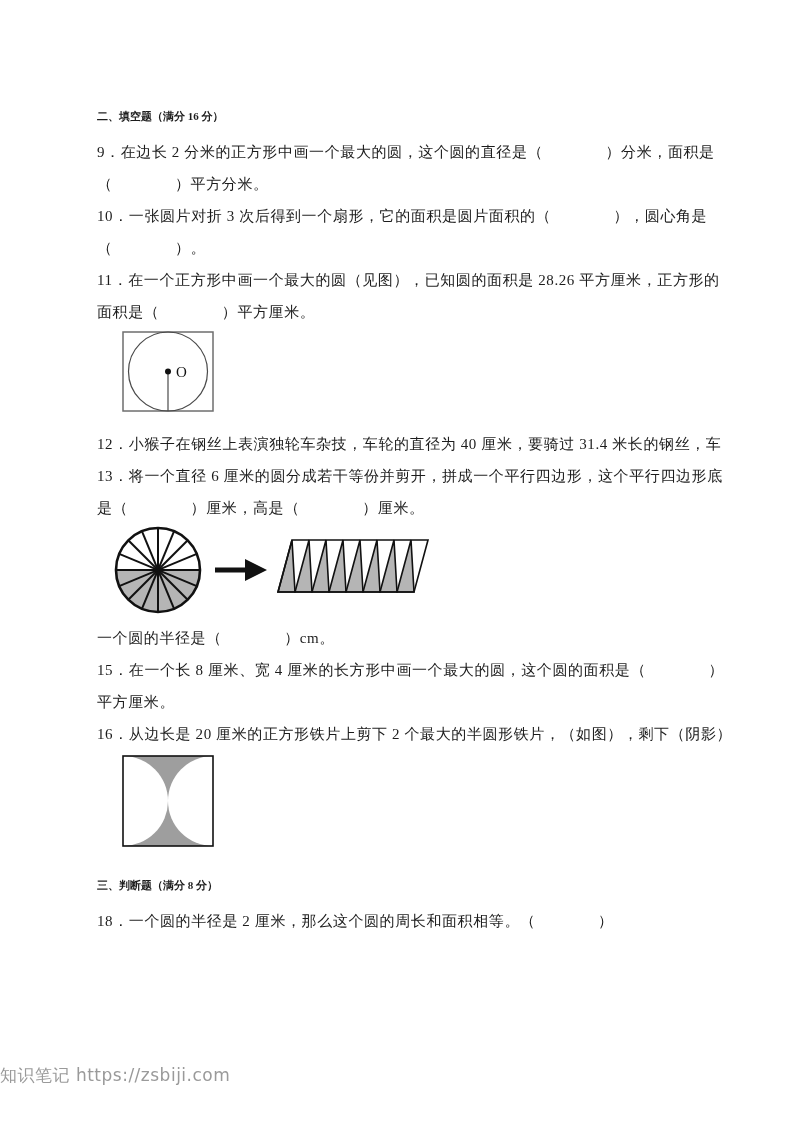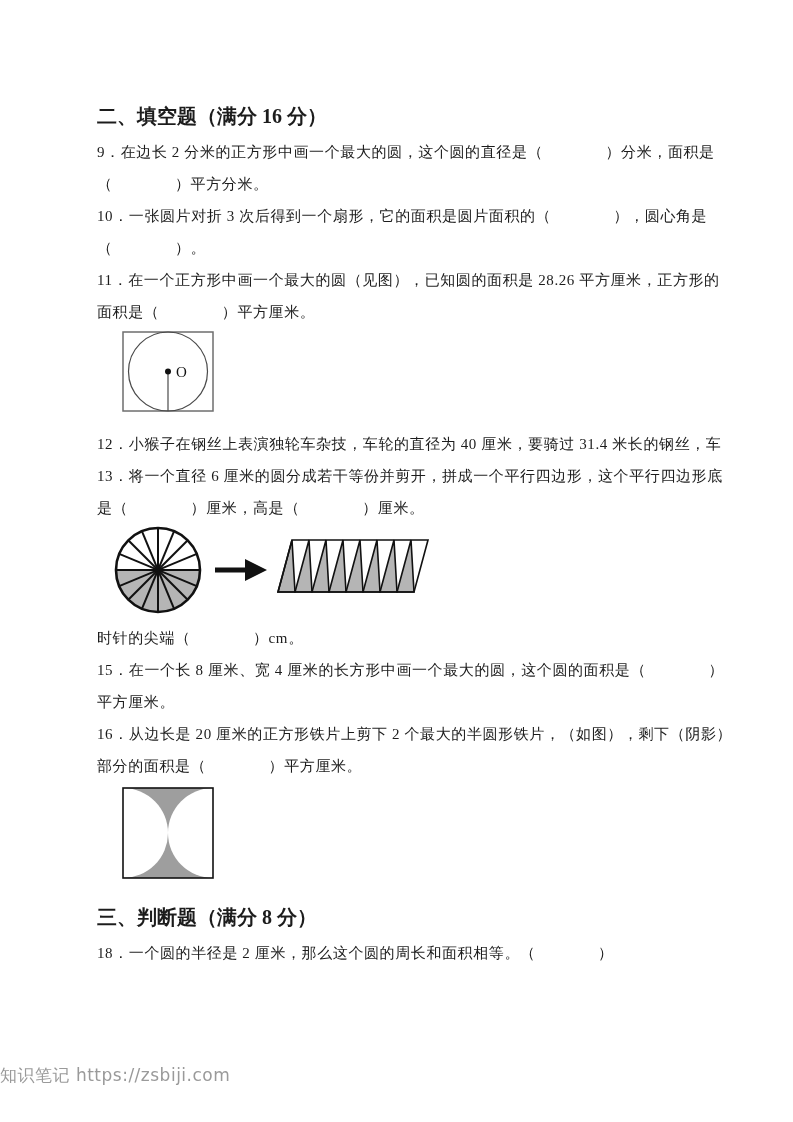--- a/index.html
+++ b/index.html
@@ -12,21 +12,21 @@
     color: #1c1c1c;
     overflow: hidden;
   }
   .content {
     position: absolute;
     left: 97px;
     top: 100px;
     width: 660px;
   }
   .section-title {
-    font-size: 20px;
+    font-size: 11px;
     font-weight: bold;
     line-height: 32px;
     margin-bottom: 4px;
     white-space: pre;
     font-family: Liberation Serif, serif;
   }
   .section-title.second { margin-top: 17px; }
   .line {
     font-size: 15px;
     line-height: 32px;
@@ -111,27 +111,26 @@
         <polygon points="216,66 233,66 230,14" fill="#b5b5b5"></polygon>
         <polygon points="233,66 250,66 247,14" fill="#b5b5b5"></polygon>
         <polygon points="250,66 267,66 264,14" fill="#b5b5b5"></polygon>
         <polygon points="267,66 284,66 281,14" fill="#b5b5b5"></polygon>
         <polygon points="284,66 301,66 298,14" fill="#b5b5b5"></polygon>
         <path d="M165,66 L179,14 L315,14 L301,66 Z" fill="none"></path>
       </g>
     </svg>
   </div>
 
-  <div class="line">时针的尖端（　　　　）cm。</div>
+  <div class="line">一个圆的半径是（　　　　）cm。</div>
 
   <div class="line">15．在一个长 8 厘米、宽 4 厘米的长方形中画一个最大的圆，这个圆的面积是（　　　　）</div>
   <div class="line">平方厘米。</div>
 
   <div class="line">16．从边长是 20 厘米的正方形铁片上剪下 2 个最大的半圆形铁片，（如图），剩下（阴影）</div>
-  <div class="line">部分的面积是（　　　　）平方厘米。</div>
 
   <div class="figure fig-semicircles">
     <svg width="94" height="94" viewBox="0 0 94 94">
       <rect x="2" y="2" width="90" height="90" fill="#9e9e9e"></rect>
       <path d="M2,2 A45,45 0 0 1 2,92 Z" fill="#ffffff"></path>
       <path d="M92,2 A45,45 0 0 0 92,92 Z" fill="#ffffff"></path>
       <rect x="2" y="2" width="90" height="90" fill="none" stroke="#111" stroke-width="1.6"></rect>
     </svg>
   </div>
 

